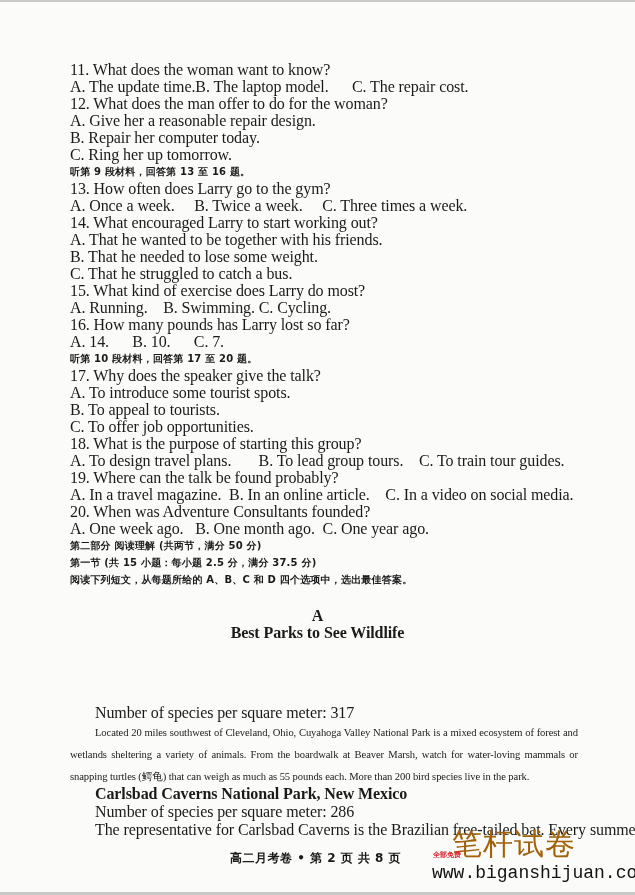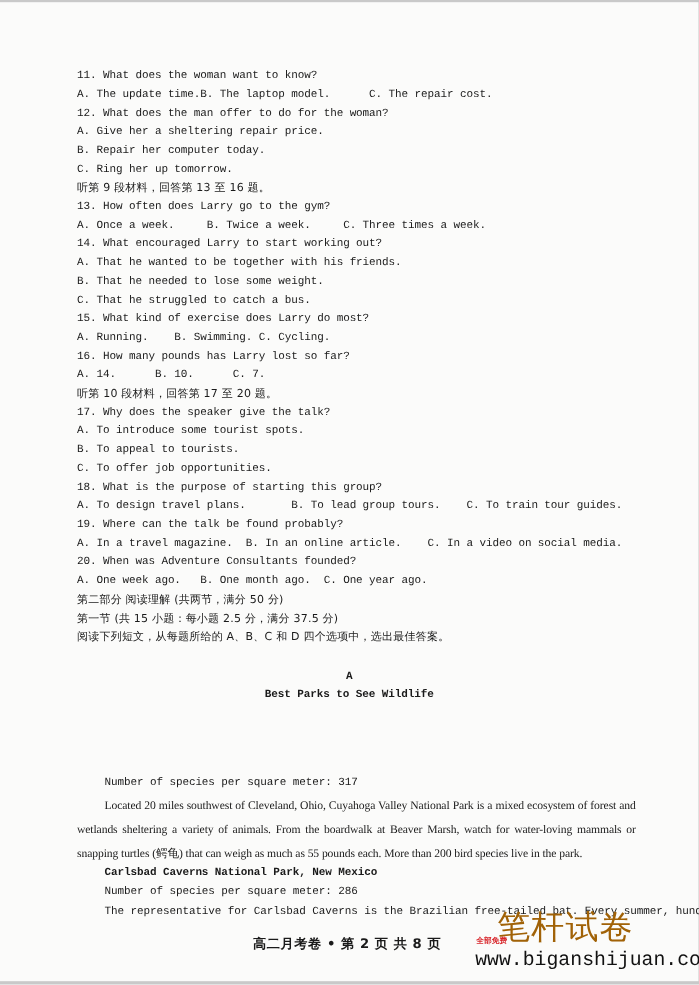--- a/index.html
+++ b/index.html
@@ -9,25 +9,24 @@
       font-family: "Liberation Serif", "DejaVu Serif", serif;
       color: #1a1a1a;
     }
     .page {
       position: absolute; left: 0; top: 2px;
       width: 635px; height: 890px;
       background: #fbfbfa;
     }
     .line {
       position: absolute; left: 70px;
-      font-size: 10px; line-height: 14px; white-space: nowrap;
+      font-size: 16px; line-height: 14px; white-space: nowrap;
       letter-spacing: -0.1px;
-      font-family: Liberation Mono, monospace;
     }
-    .cn { font-family: "DejaVu Sans", sans-serif; font-size: 10px; font-weight: normal; letter-spacing: 0.2px; }
+    .cn { font-family: "DejaVu Sans", sans-serif; font-size: 10px; font-weight: bold; letter-spacing: 0.2px; }
     .indent { left: 95px; }
     .bold { font-weight: bold; }
     .center { left: 0; width: 635px; text-align: center; }
     .para {
       position: absolute; left: 70px; width: 508px;
       font-size: 10.6px; line-height: 22px; text-indent: 25px;
       text-align: justify; letter-spacing: -0.1px;
     }
     .footer {
       position: absolute; left: 230px; top: 848px;
@@ -52,21 +51,21 @@
   </style>
 </head>
 <body>
 
 <div class="page">
 
   <div class="line" style="top:61px">11. What does the woman want to know?</div>
   <div class="line" style="top:78px; white-space:pre">A. The update time.B. The laptop model.      C. The repair cost.</div>
 
   <div class="line" style="top:95px">12. What does the man offer to do for the woman?</div>
-  <div class="line" style="top:112px">A. Give her a sheltering repair price.</div>
+  <div class="line" style="top:112px">A. Give her a reasonable repair design.</div>
   <div class="line" style="top:129px">B. Repair her computer today.</div>
   <div class="line" style="top:146px">C. Ring her up tomorrow.</div>
 
   <div class="line cn" style="top:163px">听第 9 段材料，回答第 13 至 16 题。</div>
 
   <div class="line" style="top:180px">13. How often does Larry go to the gym?</div>
   <div class="line" style="top:197px; white-space:pre">A. Once a week.     B. Twice a week.     C. Three times a week.</div>
 
   <div class="line" style="top:214px">14. What encouraged Larry to start working out?</div>
   <div class="line" style="top:248px">B. That he needed to lose some weight.</div>

